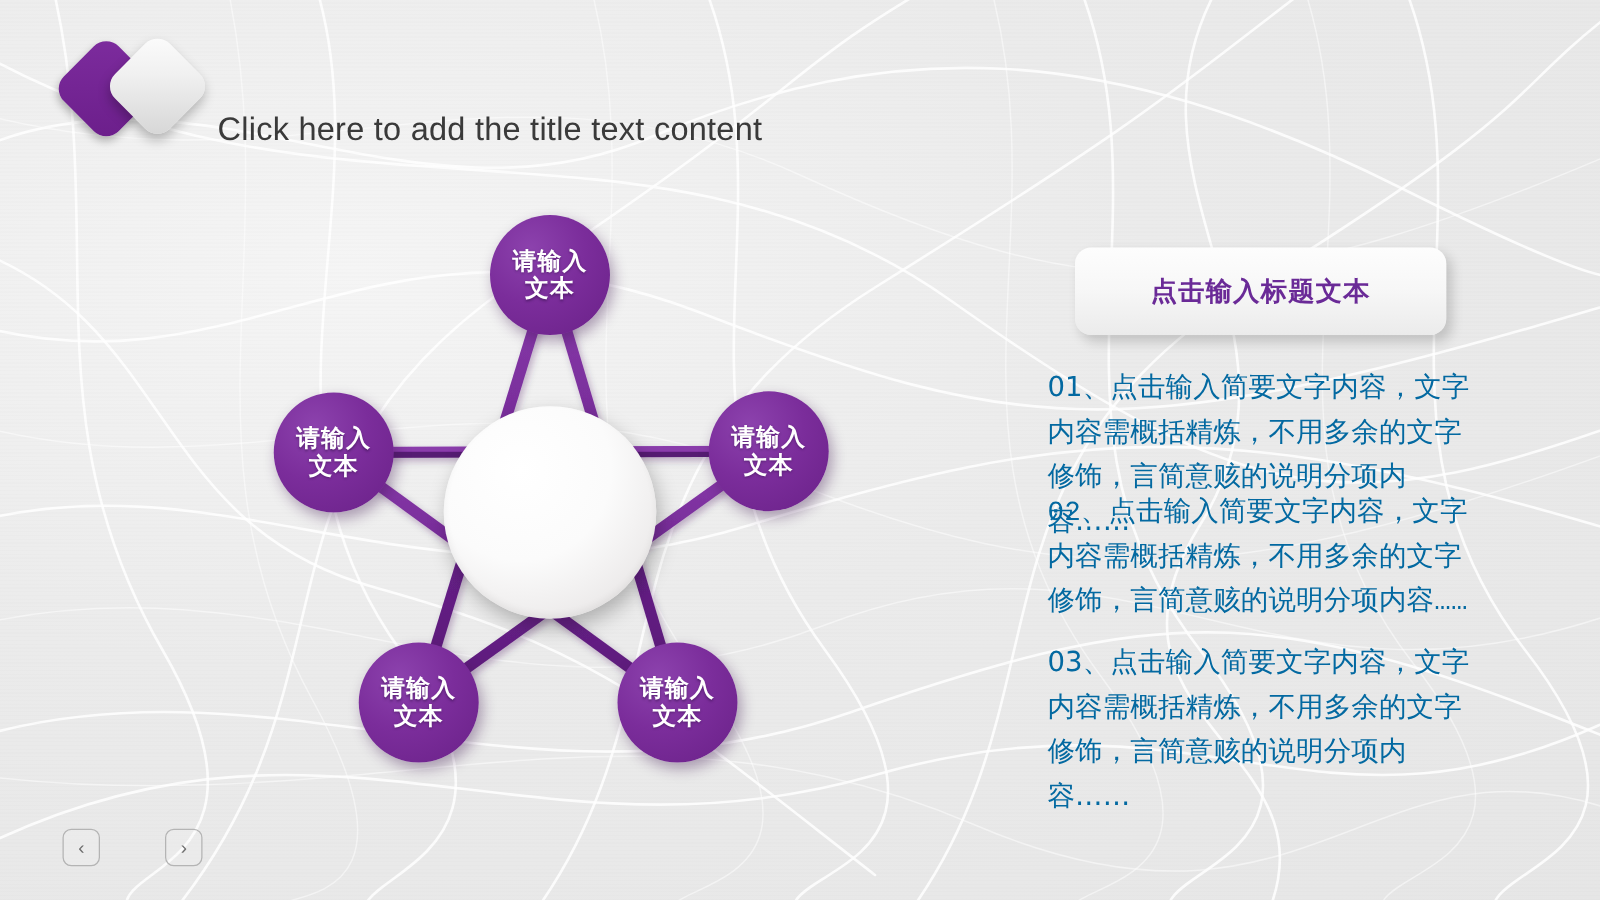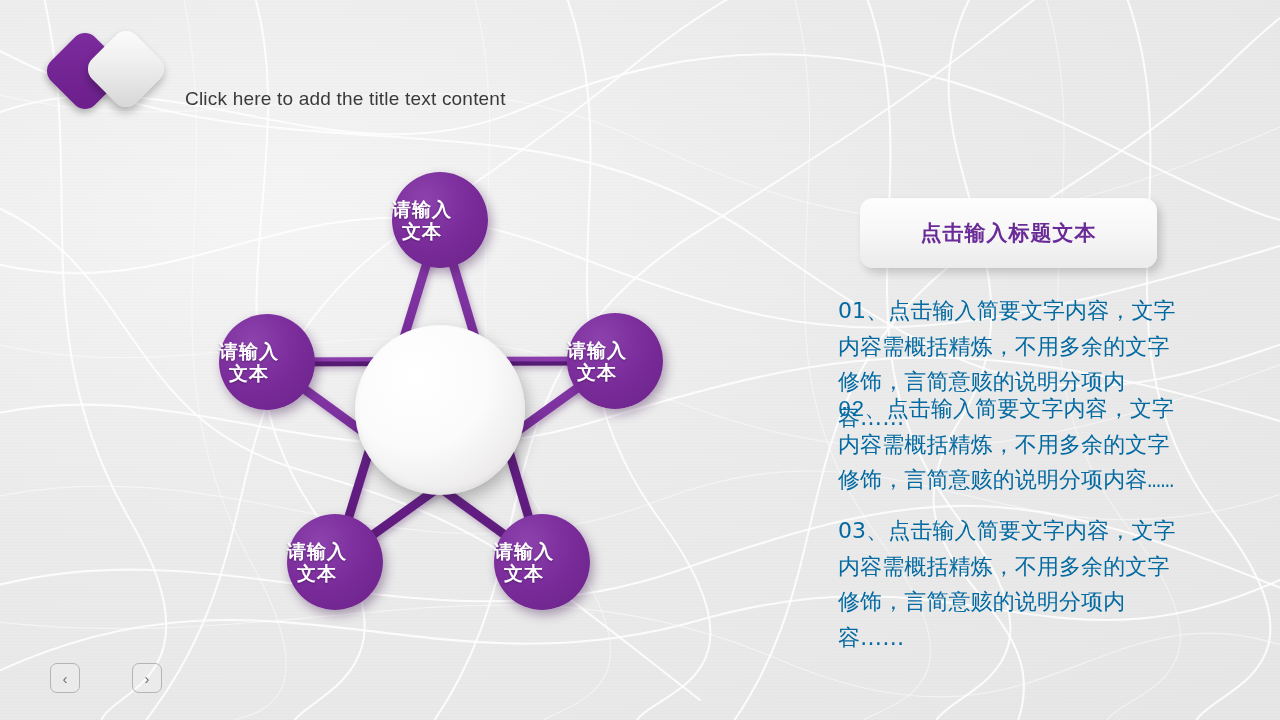--- a/index.html
+++ b/index.html
@@ -43,32 +43,32 @@
     background:linear-gradient(135deg,#fdfdfd 0%,#f0f0f0 40%,#d4d4d4 100%);
     box-shadow:3px 4px 9px rgba(0,0,0,.26);
   }
   #page-title{
     position:absolute; left:173px; top:34px;
     font-size:33px; color:#2b2b2b; letter-spacing:2px;
     font-family:"DejaVu Sans","Liberation Sans",sans-serif;
   }
   #page-subtitle{
     position:absolute; left:174px; top:88px;
-    font-size:19px; color:#3a3a3a; letter-spacing:.2px;margin-left:11px;
+    font-size:26px; color:#3a3a3a; letter-spacing:.2px;
   }
 
   
   #diagram{ position:absolute; left:150px; top:150px; width:560px; height:500px; z-index:4; }
   #diagram svg{ position:absolute; left:0; top:0; width:560px; height:500px; }
 
   .node{
     position:absolute; border-radius:50%;
     background:radial-gradient(circle at 34% 28%, #8c42ad 0%, #7b2d9b 46%, #6a2188 100%);
     box-shadow:3px 5px 11px rgba(60,20,80,.38);
-    display:flex; align-items:center; justify-content:flex-start;
+    display:flex; align-items:center; justify-content:center;
     color:#fff; text-align:center; line-height:1.18;
     font-size:19px; font-weight:bold; letter-spacing:1px;
     font-family:"DejaVu Sans","Liberation Sans",sans-serif;
     text-shadow:0 1px 2px rgba(40,10,60,.45);
   }
   .node span{ display:block; }
 
   #center-node{
     position:absolute; left:205px; top:175px; width:170px; height:170px;
     border-radius:50%;

